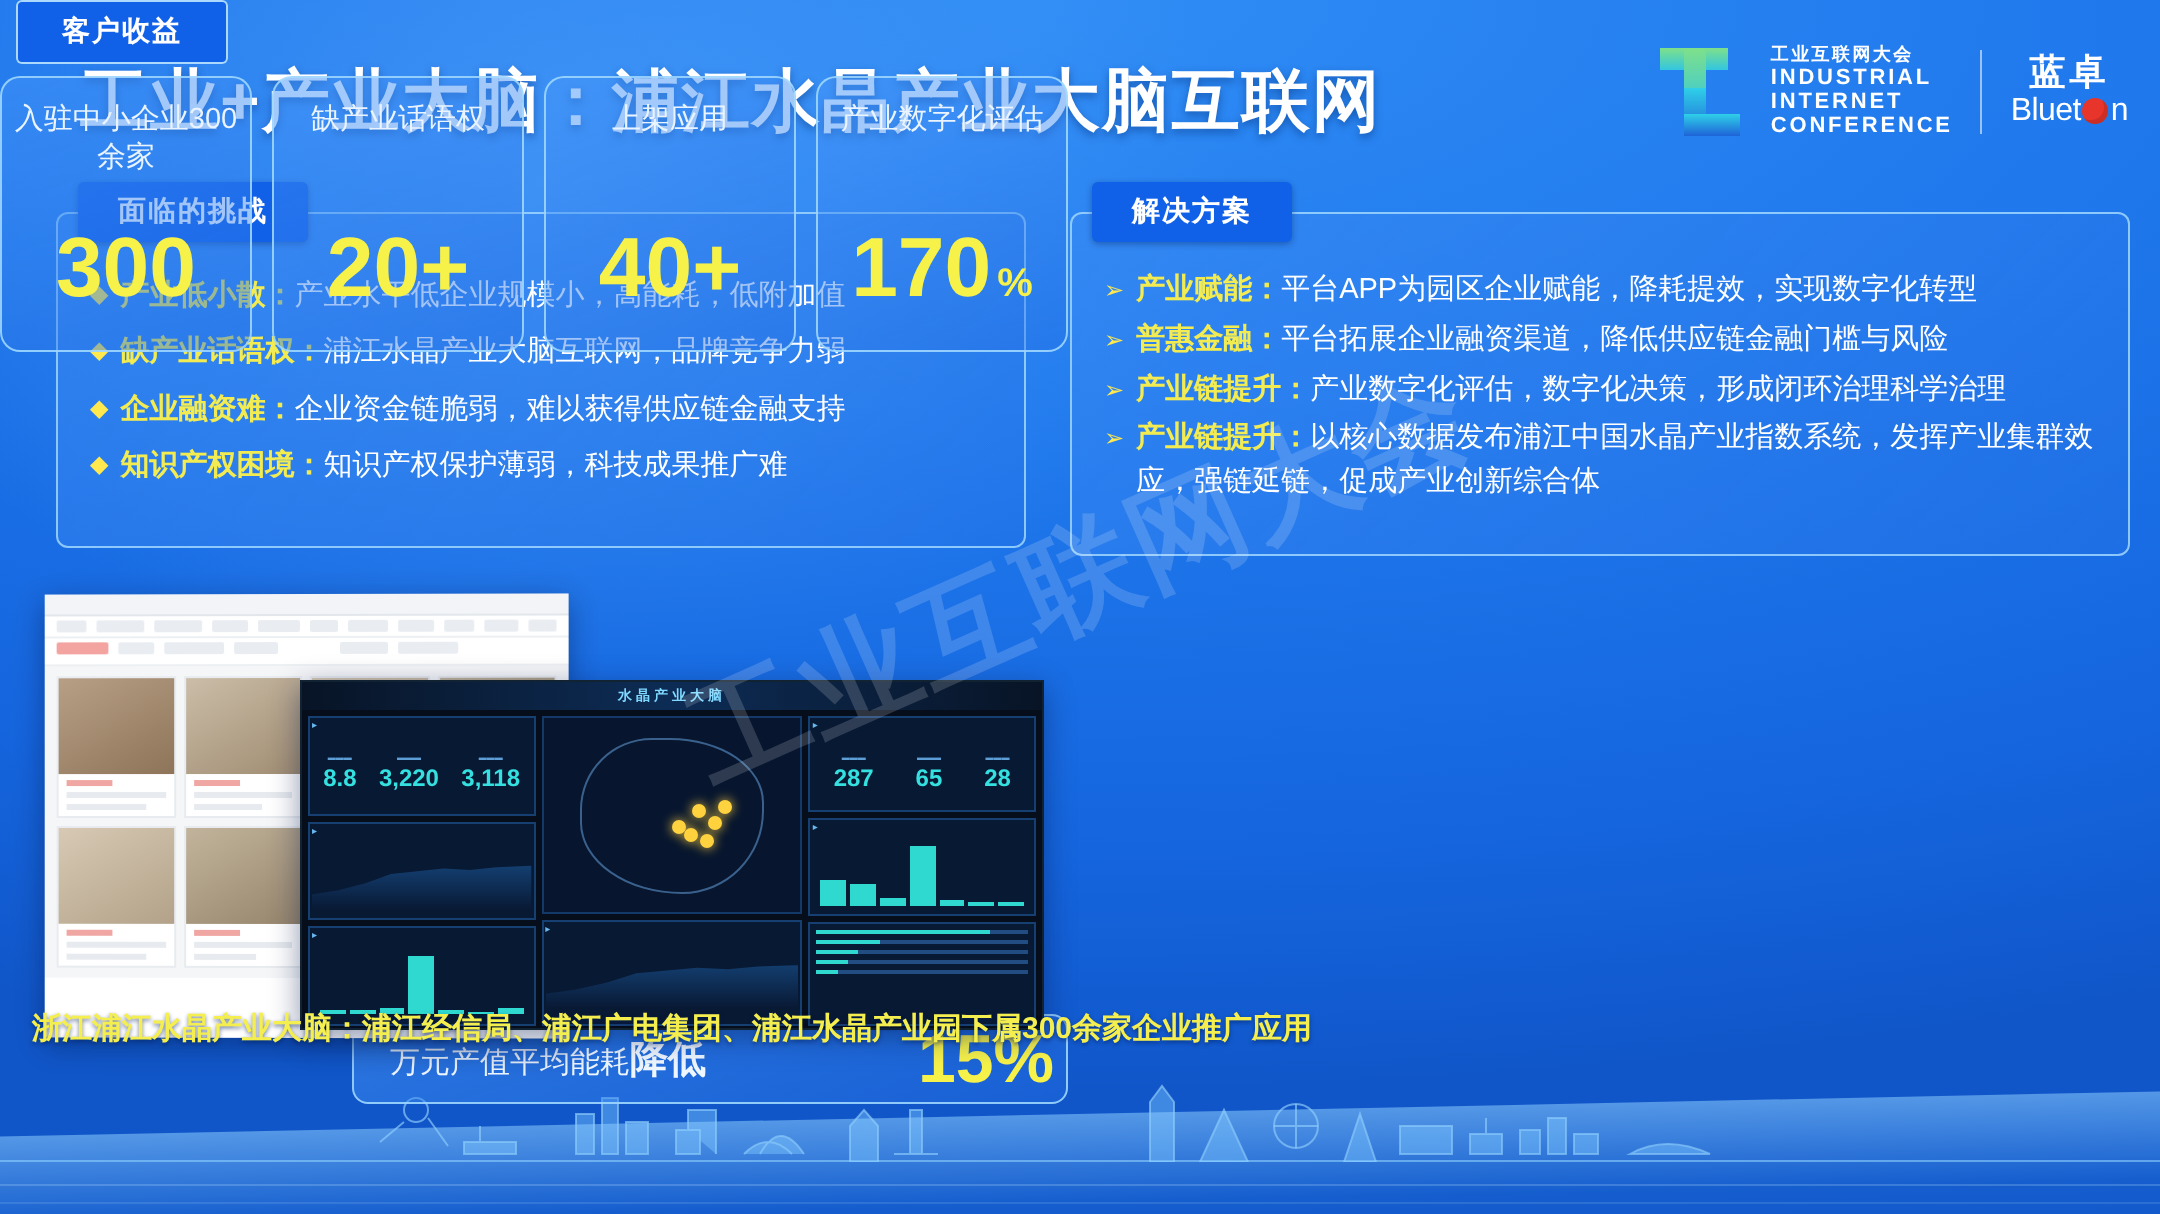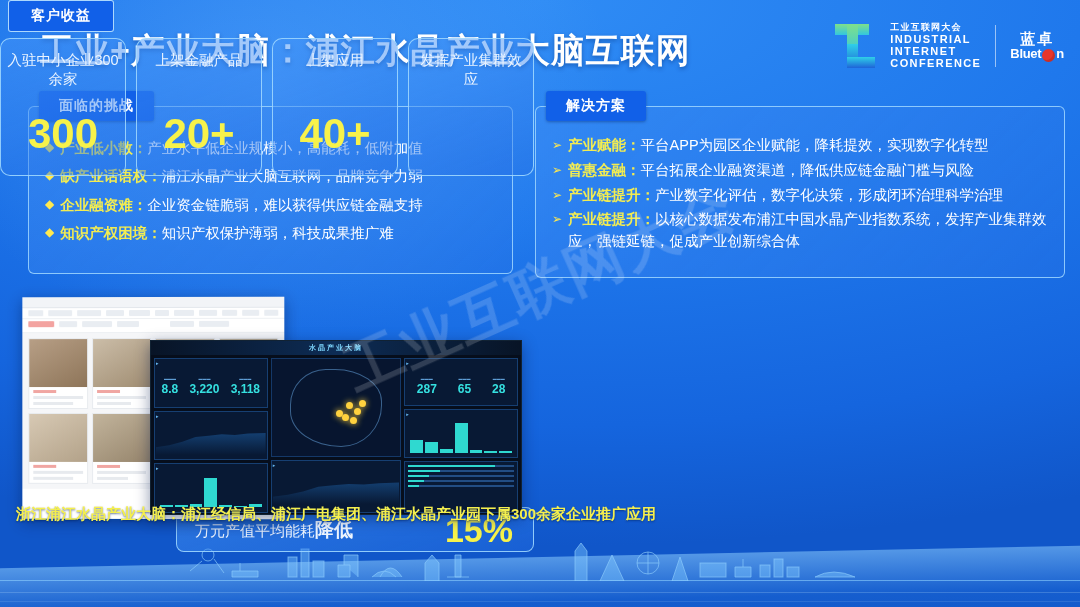--- a/index.html
+++ b/index.html
@@ -46,22 +46,22 @@
     position:absolute; right:16px; top:22px;
     display:flex; align-items:center; gap:14px;
   }
   .logo-conf{ display:flex; align-items:center; gap:9px;}
   .logo-mark{ width:46px; height:48px; position:relative; }
   .logo-txt{ line-height:1.12; }
   .logo-cn{ font-size:9px; color:#ffffff; letter-spacing:1.2px; font-weight:bold;}
   .logo-en{ font-size:11px; color:#ffffff; letter-spacing:1.4px; font-weight:bold;}
   .logo-div{ width:1px; height:42px; background:rgba(255,255,255,.55);}
   .logo-blue{ text-align:center; line-height:1.1;}
-  .logo-blue-cn{ font-size:15px; color:#fff; font-weight:bold; letter-spacing:2px;}
-  .logo-blue-en{ font-size:13px; color:#fff; font-weight:bold; letter-spacing:-.3px;
+  .logo-blue-cn{ font-size:18px; color:#fff; font-weight:bold; letter-spacing:2px;}
+  .logo-blue-en{ font-size:16px; color:#fff; font-weight:normal; letter-spacing:-.3px;
      display:flex; justify-content:center;}
   .red-o{ display:inline-block; width:13px; height:13px; border-radius:50%;
      background:#e8352b; margin:0 1px; position:relative; top:2px;
      box-shadow:inset -2px -2px 0 rgba(0,0,0,.12);}
 
   
   .panel{
     position:absolute;
     border:1px solid rgba(160,215,255,.85);
     border-radius:6px;
@@ -117,21 +117,21 @@
     color:#f7f24a; font-size:42px; font-weight:bold; line-height:1;
     display:flex; align-items:baseline;
   }
   .stat-val .unit{ font-size:20px; font-weight:bold; margin-left:3px;}
 
   .energy{
     position:absolute; left:176px; top:507px; width:358px; height:45px;
     border:1px solid rgba(165,220,255,.85); border-radius:8px;
     background:linear-gradient(160deg, rgba(70,150,250,.5) 0%, rgba(35,110,228,.42) 100%);
     display:flex; align-items:center; justify-content:space-between;
-    padding:0 20px 0 18px;
+    padding:0 6px 0 18px;
   }
   .energy-label{ color:#eef6ff; font-size:15px; }
   .energy-label b{ font-size:19px; font-weight:bold;}
   .energy-val{ color:#f7f24a; font-size:34px; font-weight:bold; line-height:1;}
 
   
   .shot{ position:absolute; overflow:hidden; box-shadow:0 4px 14px rgba(0,25,75,.45);}
   #shot-mall{ left:22px; top:297px; width:262px; height:222px; background:#ffffff;
      transform:perspective(900px) rotateY(-1deg);}
   .mall-top{height:11px;background:#f2f4f7;border-bottom:1px solid #e3e7ec;}
@@ -315,33 +315,37 @@
 <div id="benefits">
   <div class="ben-tab">客户收益</div>
   <div class="stat-row" id="stat-row">
       <div class="stat">
         <div class="stat-label">入驻中小企业300余家</div>
         <div class="stat-val">
           <span>300</span>
         </div>
       </div>
       <div class="stat">
-        <div class="stat-label">上架金融产品</div>
+        <div class="stat-label">缺产业话语权</div>
         <div class="stat-val">
           <span>20+</span>
         </div>
       </div>
       <div class="stat">
         <div class="stat-label">上架应用</div>
         <div class="stat-val">
           <span>40+</span>
         </div>
       </div>
       <div class="stat">
-        <div class="stat-label">发挥产业集群效应</div>
+        <div class="stat-label">产业数字化评估</div>
+        <div class="stat-val">
+          <span>170</span>
+          <span class="unit">%</span>
+        </div>
       </div>
     </div>
 </div>
 
 <div class="energy">
   <div class="energy-label">
     <span>万元产值平均能耗</span><b>降低</b>
   </div>
   <div class="energy-val">15%</div>
 </div>

